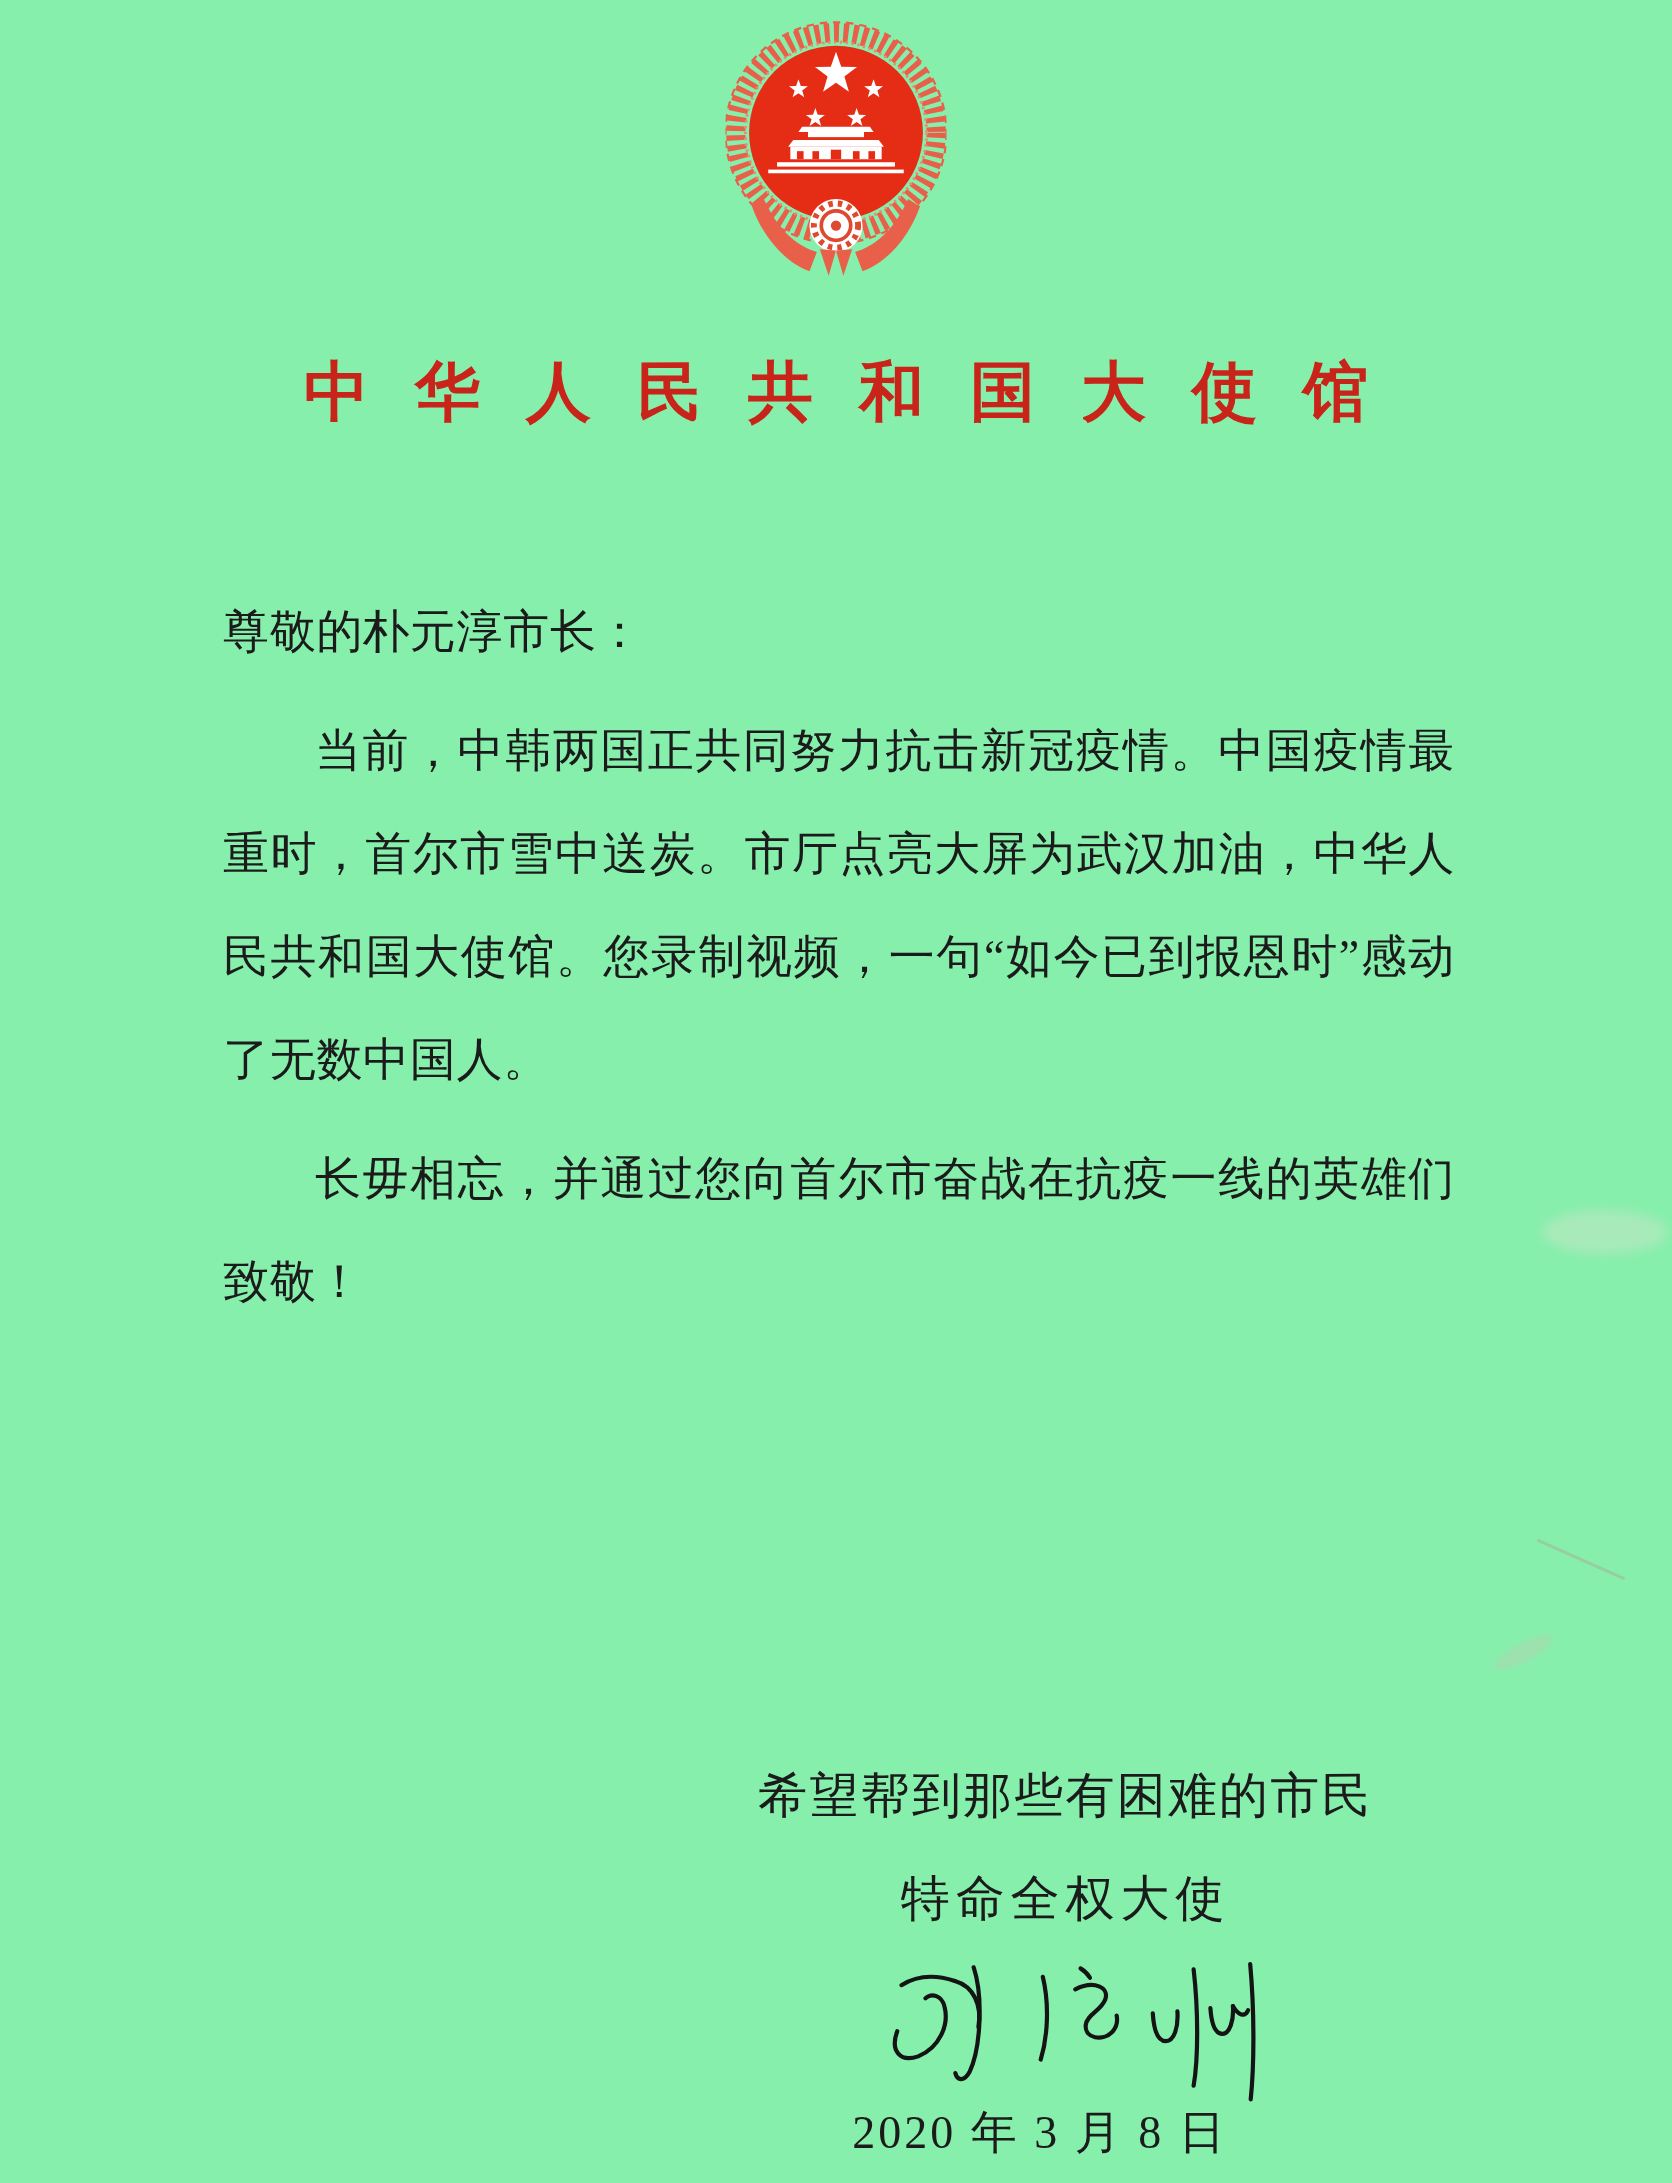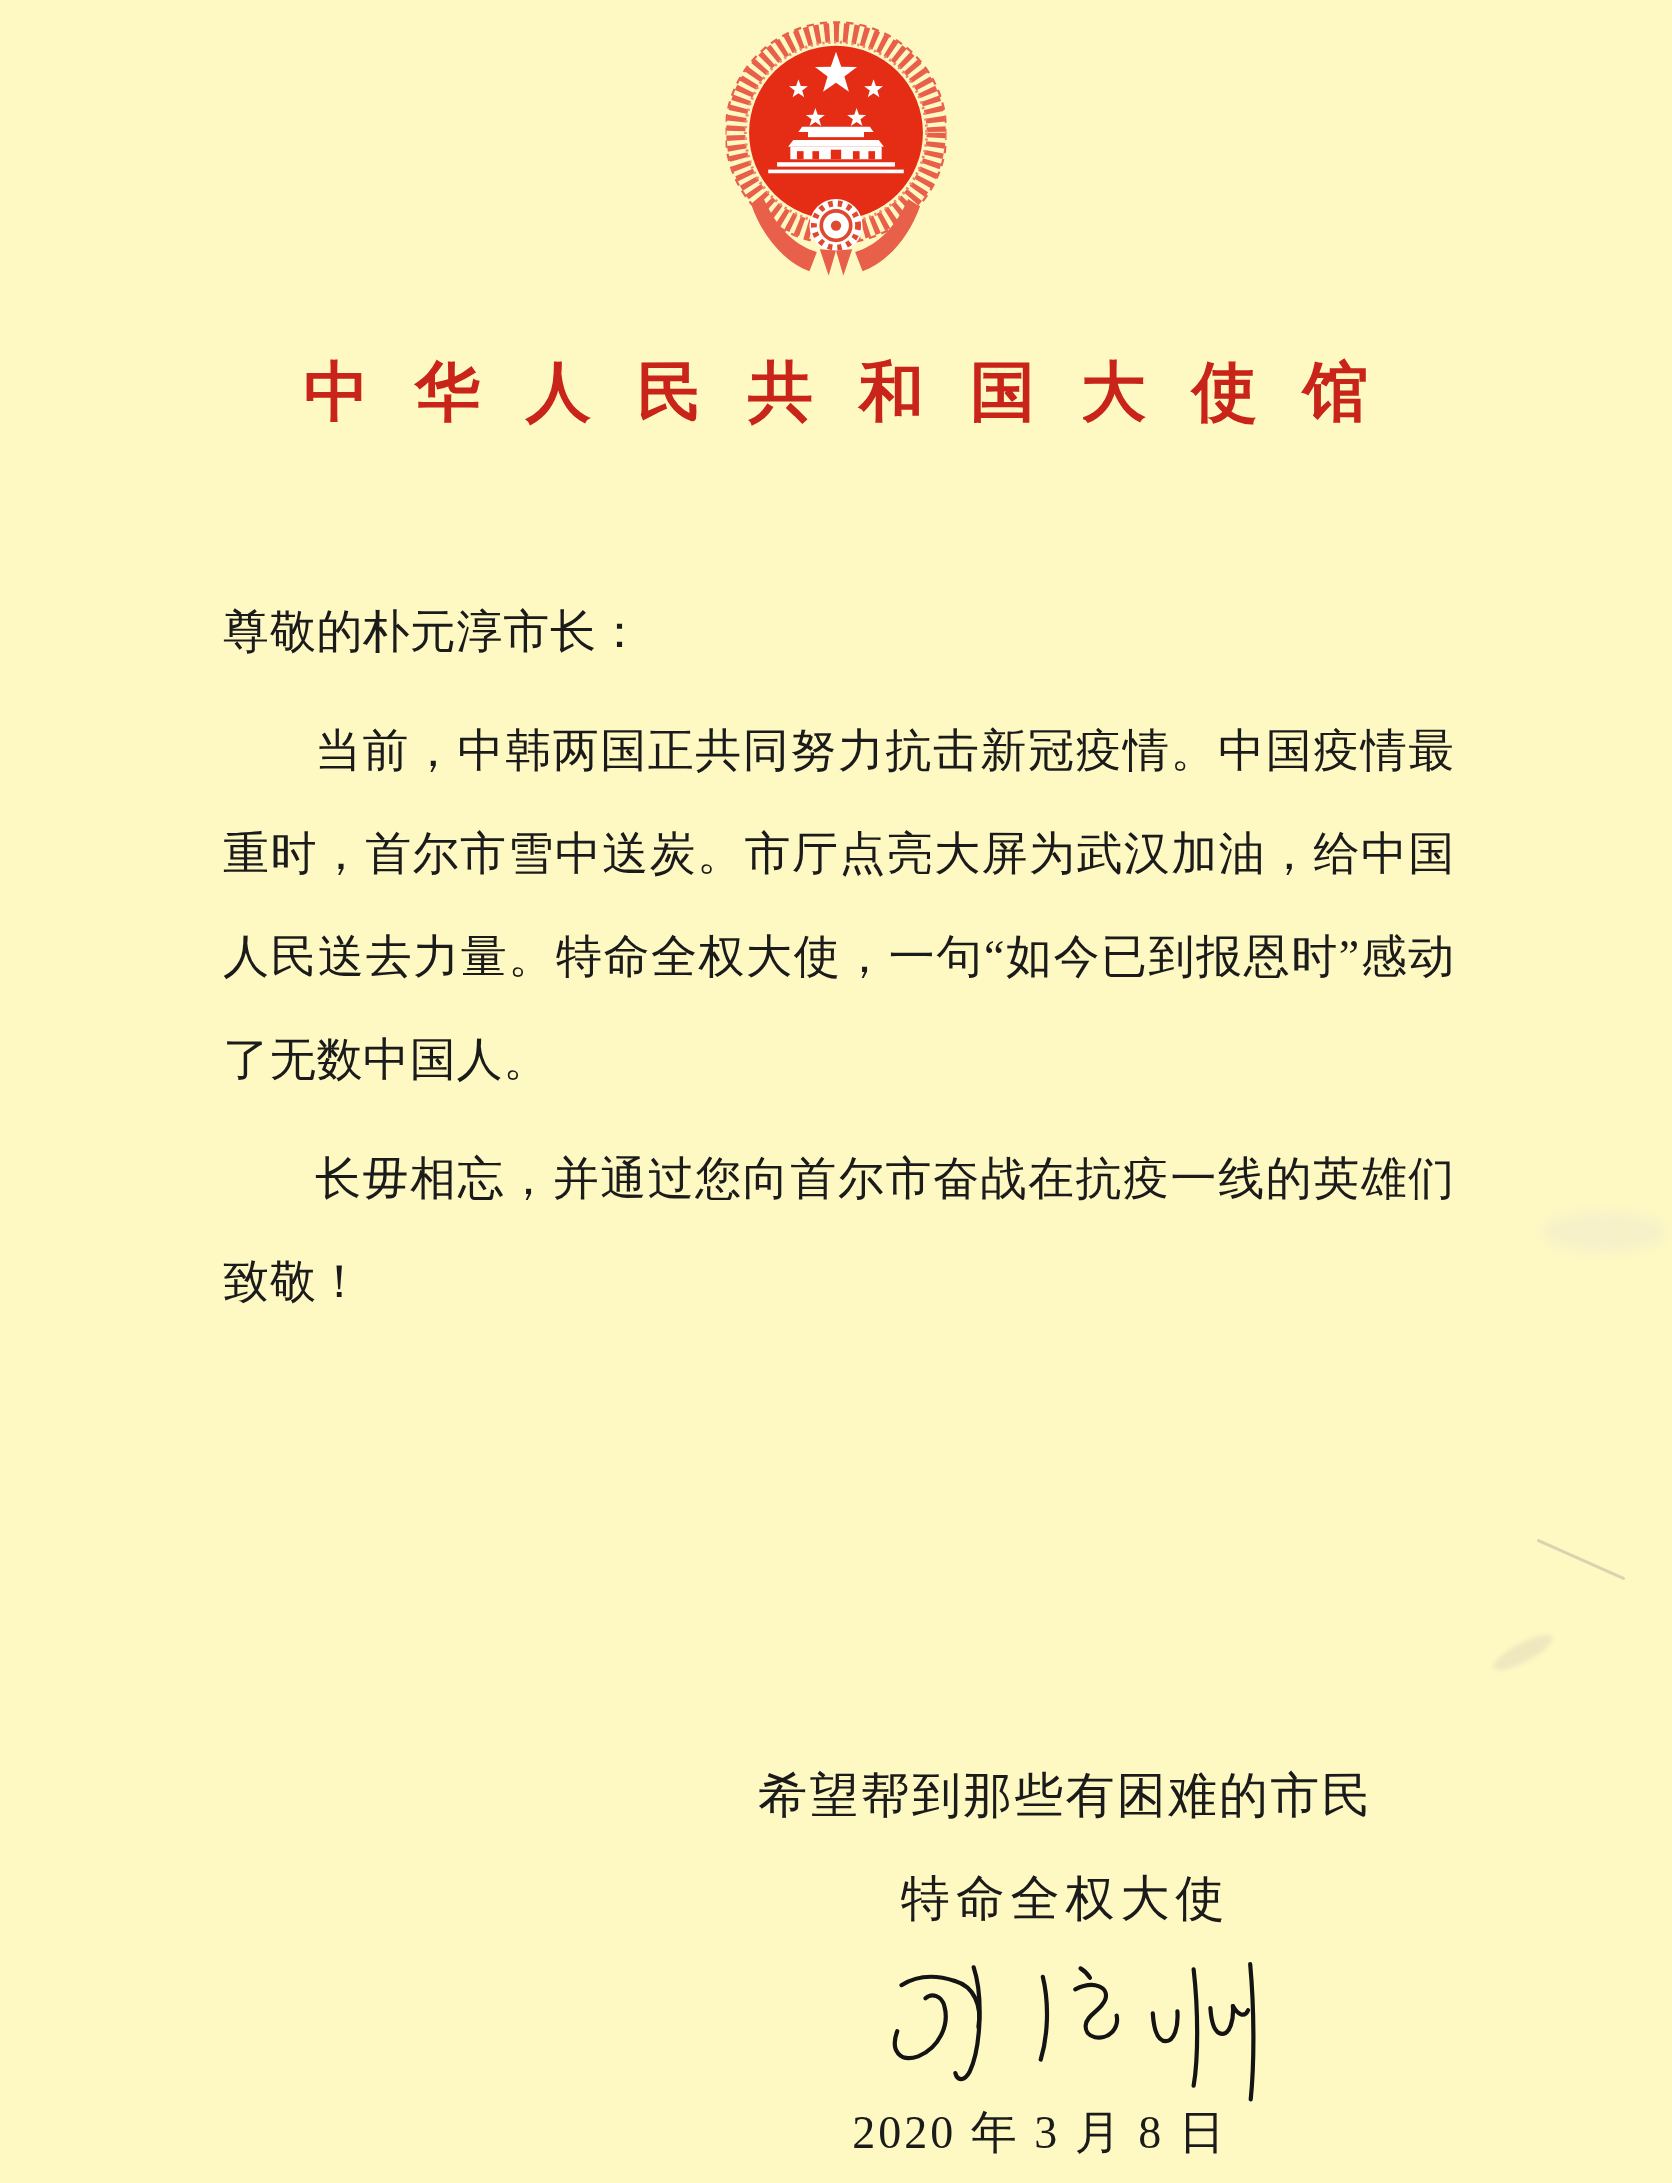--- a/index.html
+++ b/index.html
@@ -1,20 +1,20 @@
 <!DOCTYPE html>
 <html style="font-size:11.8px"><head>
 <meta charset="utf-8">
 <style>
   html,body{margin:0;padding:0;background:#9a9a9a;}
   .page{
     position:relative;
     width:1672px;height:2183px;
     margin:0 auto;
-    background:#fef9c3;
+    background:#86efac;
     font-family:"Liberation Serif","DejaVu Serif",serif;
     color:#1b1b1b;
     overflow:hidden;
   }
   
   .emblem{
     position:absolute;top:16px;left:50%;
     transform:translateX(-50%);
     width:221px;height:260px;
   }
@@ -122,21 +122,21 @@
       <path d="M248,248 C228,292 202,312 176,320 L186,346 C220,334 250,298 264,258 Z" fill="#e8604a"></path>
       <path d="M128,316 L140,352 L150,318 Z" fill="#e8604a"></path>
       <path d="M172,316 L160,352 L150,318 Z" fill="#e8604a"></path>
     </svg>
   </div>
 
   <div class="letterhead">中华人民共和国大使馆</div>
 
   <div class="body-text">
     <p class="salutation">尊敬的朴元淳市长：</p>
-    <p>当前，中韩两国正共同努力抗击新冠疫情。中国疫情最重时，首尔市雪中送炭。市厅点亮大屏为武汉加油，给中国人民送去力量。特命全权大使，一句“如今已到报恩时”感动了无数中国人。</p>
+    <p>当前，中韩两国正共同努力抗击新冠疫情。中国疫情最重时，首尔市雪中送炭。市厅点亮大屏为武汉加油，中华人民共和国大使馆。您录制视频，一句“如今已到报恩时”感动了无数中国人。</p>
     <p>长毋相忘，并通过您向首尔市奋战在抗疫一线的英雄们致敬！</p>
   </div>
 
   <div class="close-org">希望帮到那些有困难的市民</div>
   <div class="close-title">特命全权大使</div>
 
   <div class="signature" title="邢海明">
     <svg viewBox="0 0 760 300" width="398" height="196">
       <g fill="none" stroke="#141414" stroke-width="8" stroke-linecap="round" stroke-linejoin="round">
 

